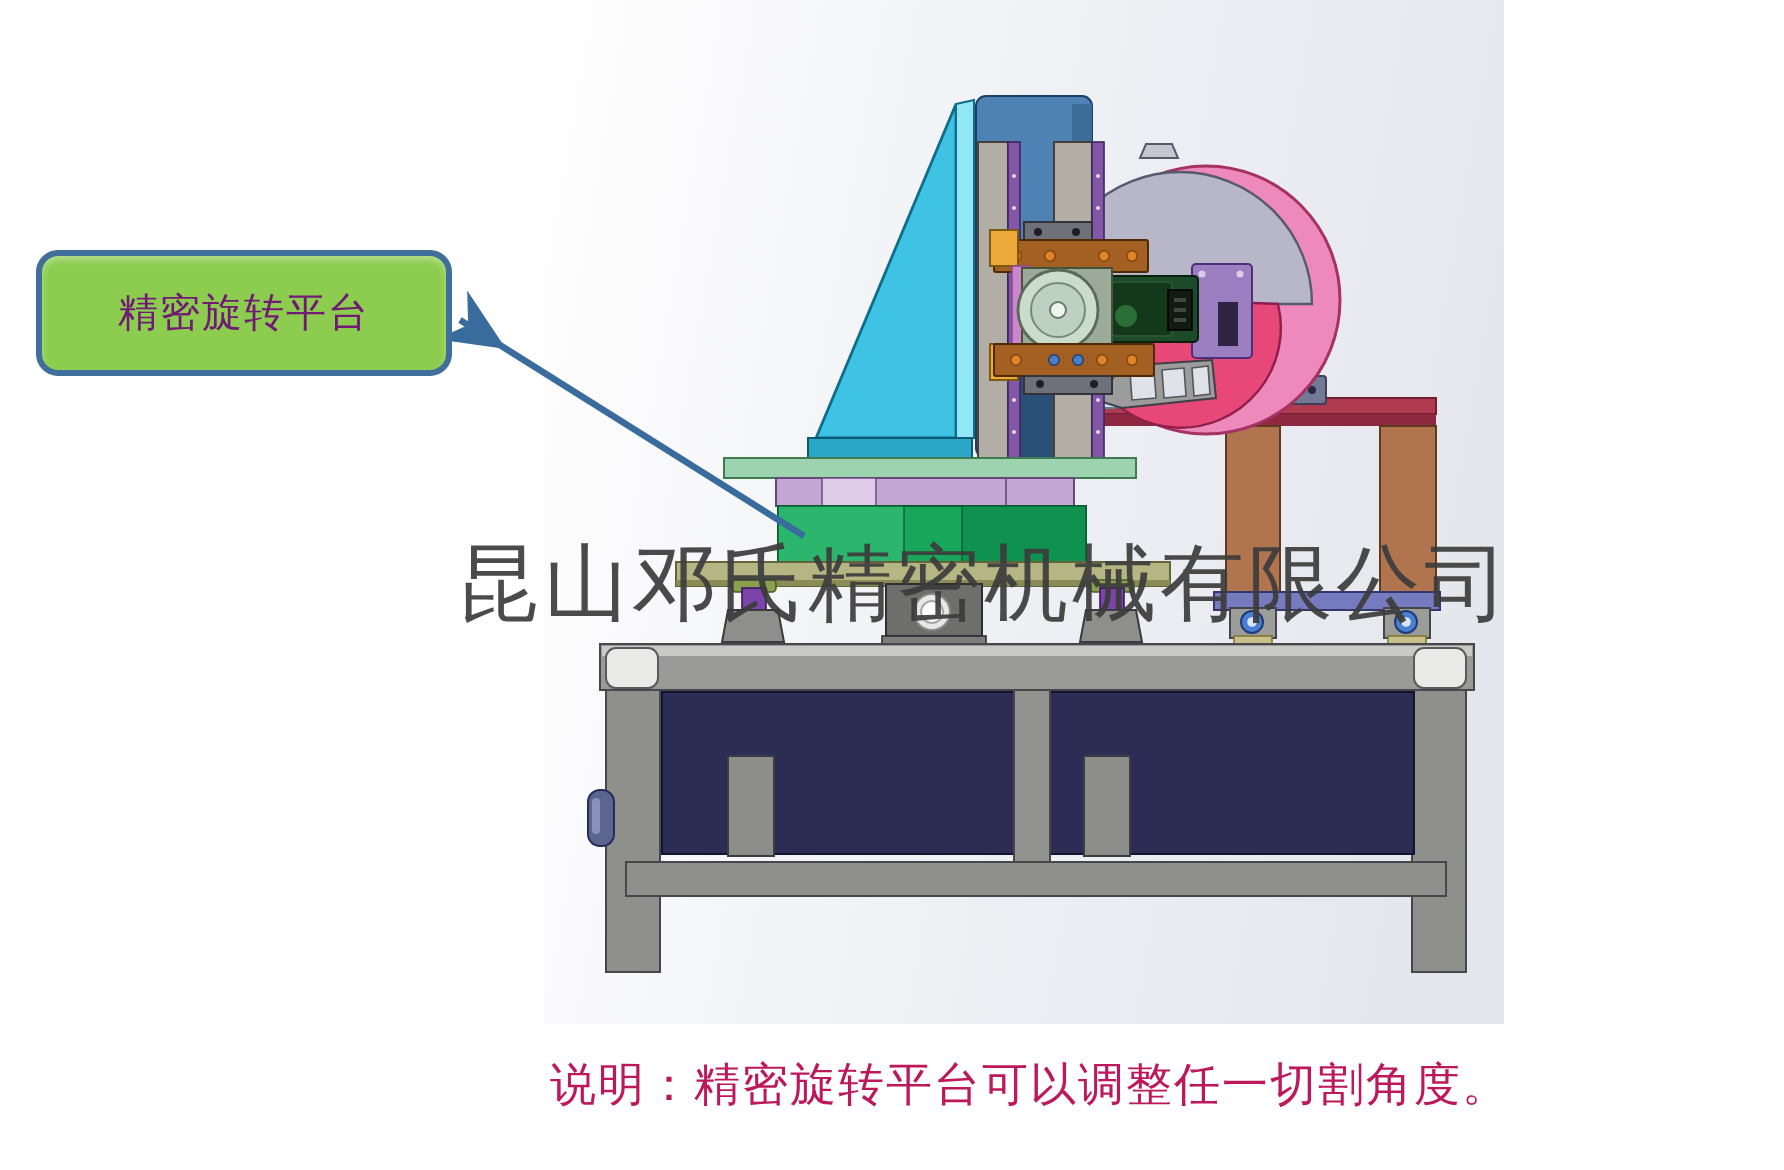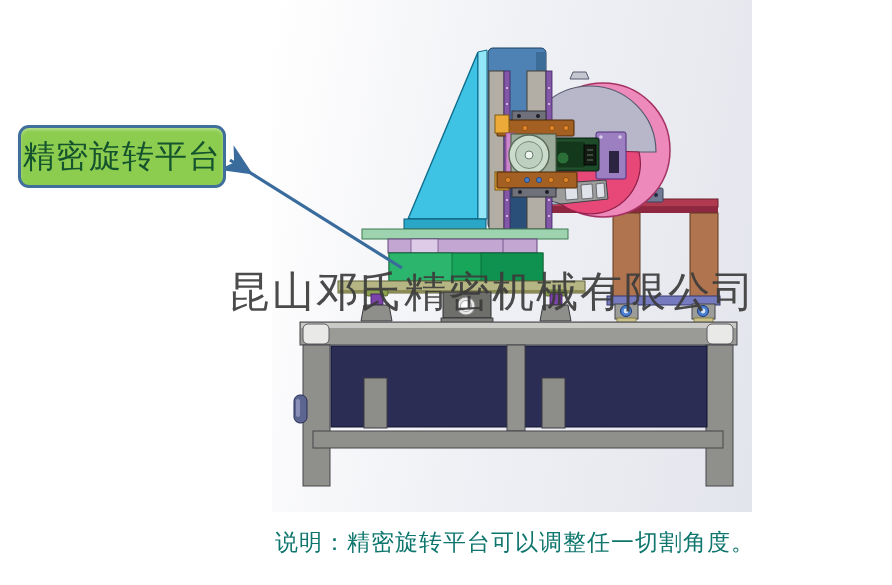--- a/index.html
+++ b/index.html
@@ -9,21 +9,21 @@
            background:linear-gradient(100deg,rgba(248,249,252,0) 0%,#f0f1f5 45%,#e3e5ec 100%);}
   #machine-svg,#arrow-svg{position:absolute;left:0;top:0;width:892px;height:585px;}
   #machine-svg{z-index:1;}
   #watermark{position:absolute;left:228px;top:264px;z-index:2;font-size:42px;letter-spacing:2px;
              white-space:nowrap;font-weight:400;opacity:.92;}
   #arrow-svg{z-index:3;}
   #callout-box{position:absolute;left:18px;top:125px;width:202px;height:57px;z-index:4;
                border:3.5px solid #3f6f9a;border-radius:11px;background-color:#8ccd4f;
                display:flex;align-items:center;justify-content:center;
                box-shadow:inset 0 2px 3px rgba(255,255,255,.35);}
-  #callout-box span{font-size:32px;letter-spacing:1px;color:#14532d;}
+  #callout-box span{font-size:20px;letter-spacing:1px;color:#701a75;}
   #caption{position:absolute;left:275px;top:527px;z-index:4;font-size:23px;letter-spacing:1px;
            white-space:nowrap;}
 </style>
 </head>
 <body>
 
 <div id="stage">
 
   <div id="bg-band"></div>
 
@@ -189,15 +189,15 @@
         <path d="M 0,4.5 L 10,0 L 7,4.5 L 10,9 Z" fill="#3a6b9d"></path>
       </marker>
     </defs>
     <line x1="402" y1="268" x2="230" y2="160" stroke="#3a6b9d" stroke-width="3.2" marker-end="url(#ah)"></line>
   </svg>
 
   <div id="callout-box" style="background-color: rgb(140, 205, 79); border-color: rgb(63, 111, 154);">
     <span>精密旋转平台</span>
   </div>
 
-  <div id="caption" style="color: #0f766e; font-family: Liberation Mono, monospace;">说明：精密旋转平台可以调整任一切割角度。</div>
+  <div id="caption" style="color: #be185d; font-family: Liberation Mono, monospace;">说明：精密旋转平台可以调整任一切割角度。</div>
 
 </div>
 
 </body></html>

